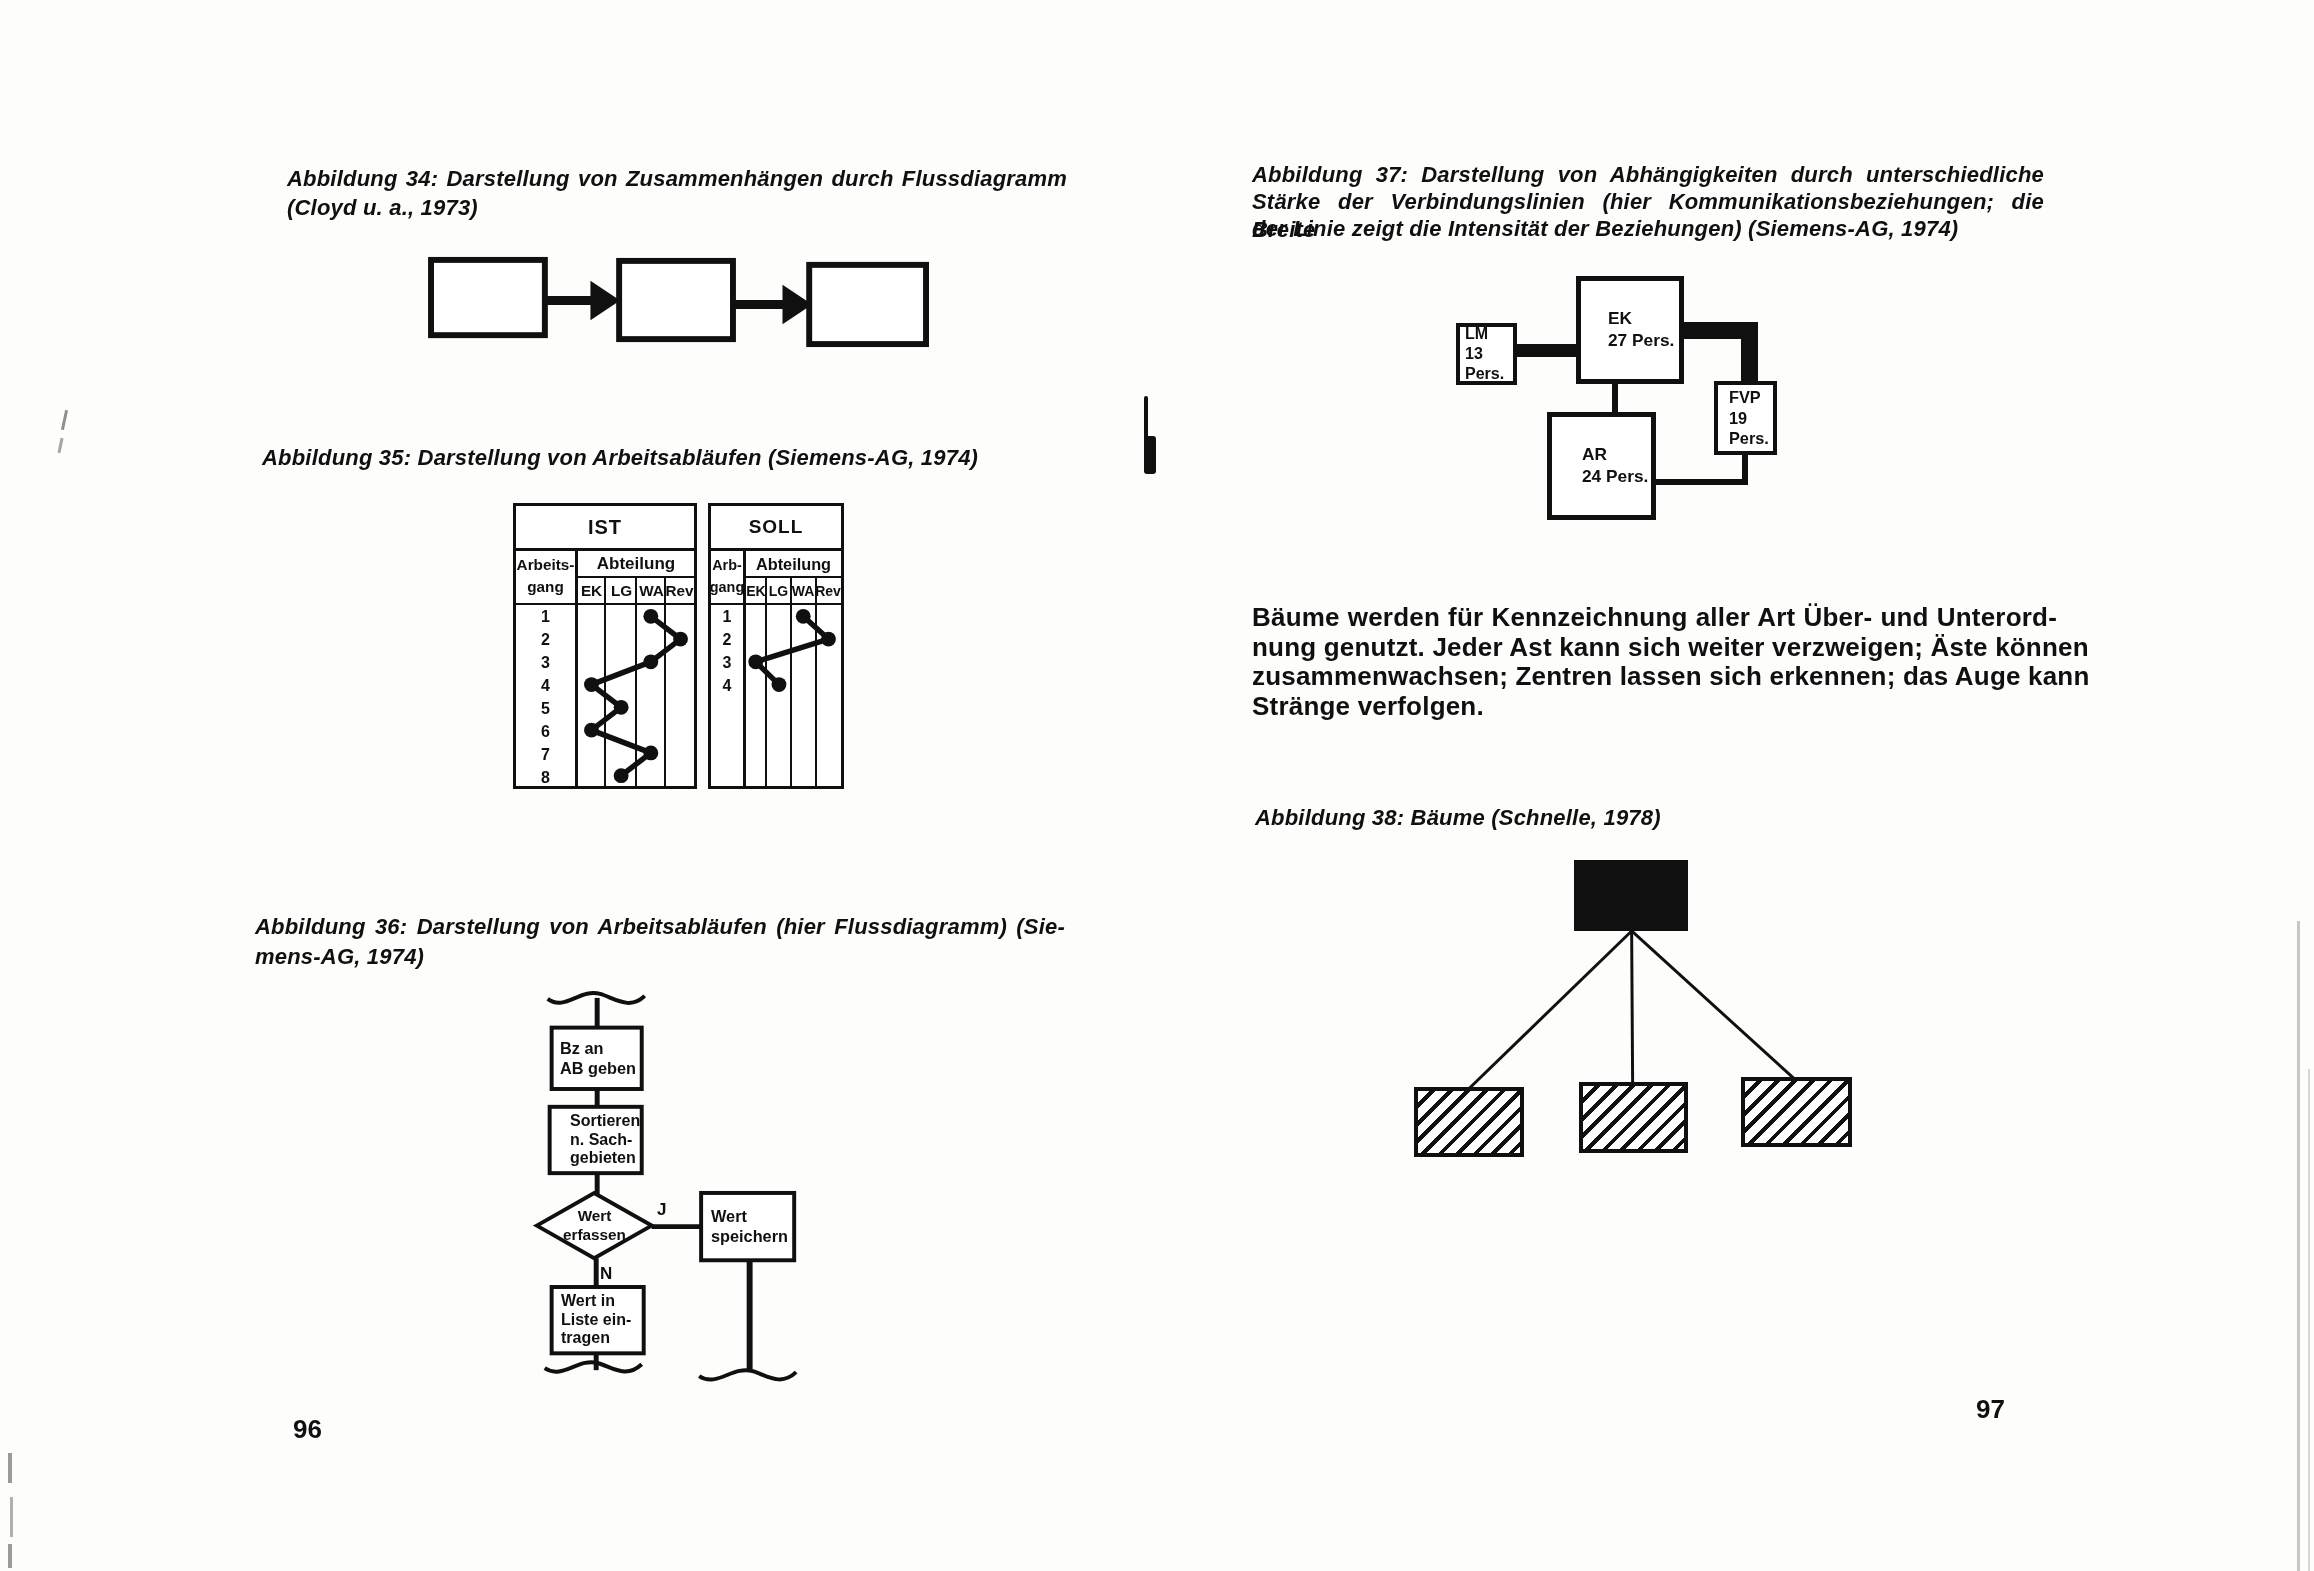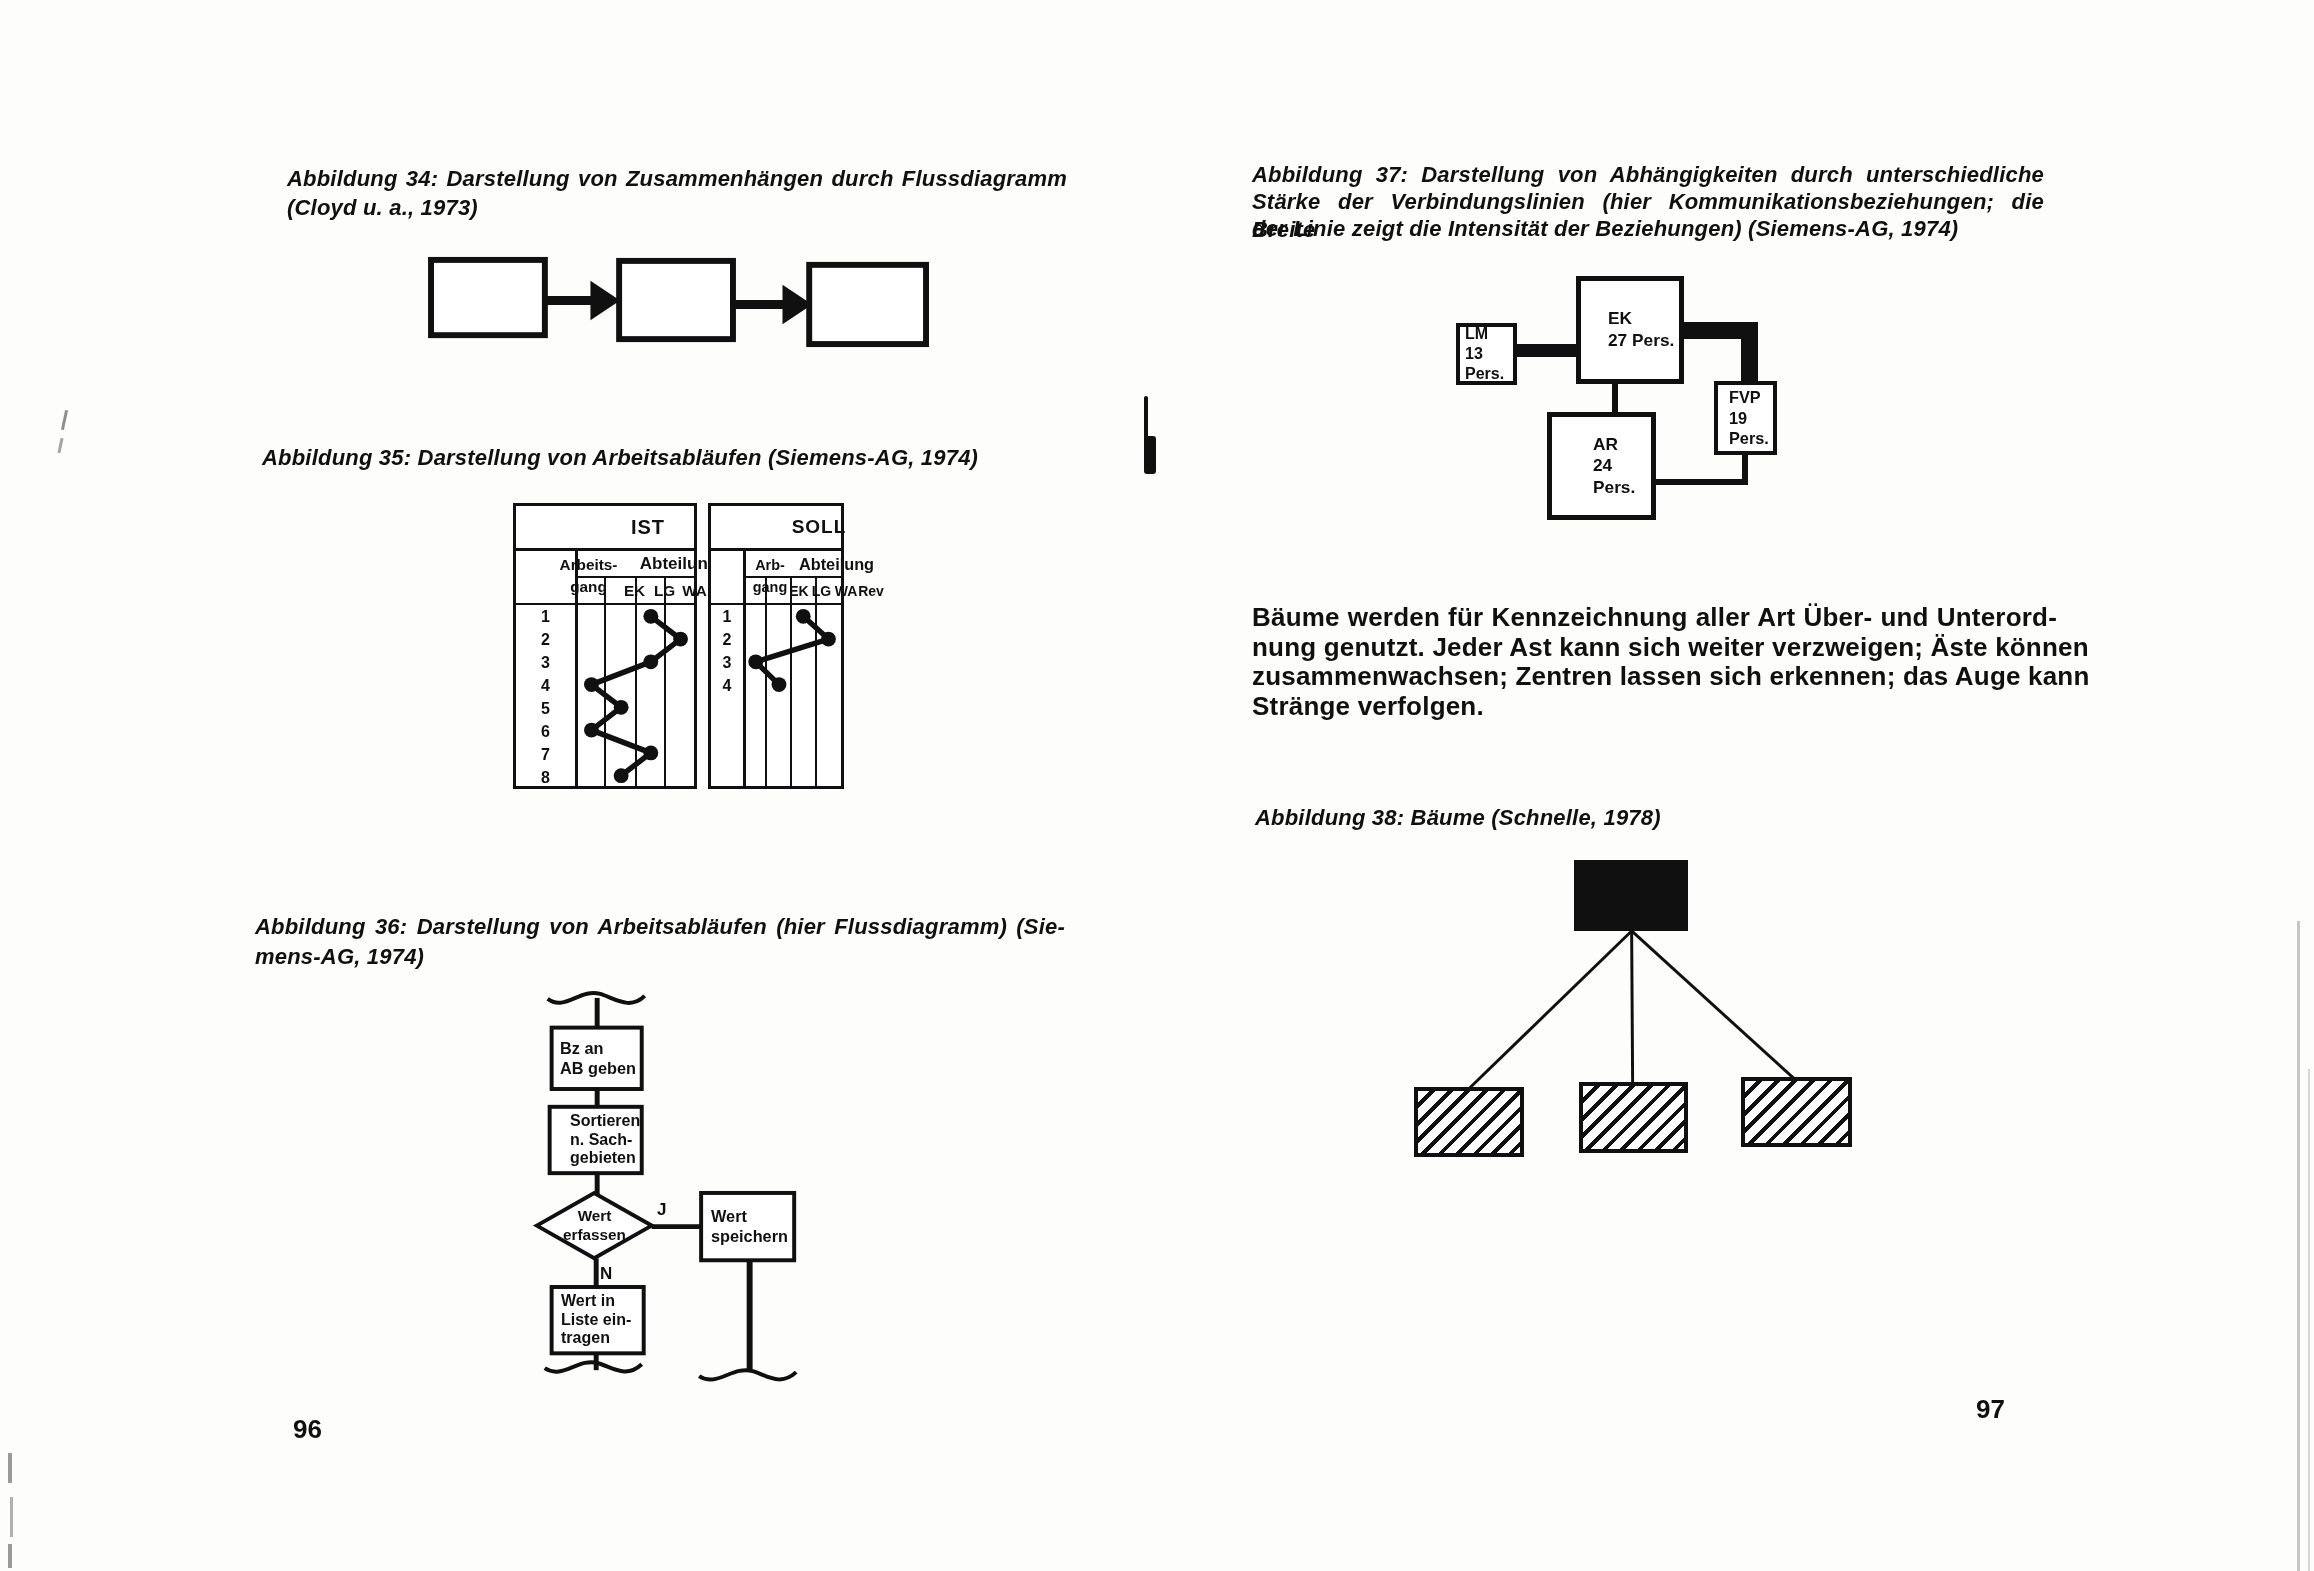--- a/index.html
+++ b/index.html
@@ -13,21 +13,21 @@
   .bodyline{font-weight:700;font-size:26px;line-height:30px;letter-spacing:0.2px;white-space:nowrap;}
   .pagenum{font-weight:700;font-size:26px;}
   .bar{background:var(--ink);position:absolute;}
   .node{position:absolute;border:5px solid var(--ink);background:#fff;display:flex;align-items:center;}
   .node span{font-weight:700;white-space:pre-line;line-height:1.25;}
   .flowtxt{position:absolute;display:flex;align-items:center;font-weight:700;
            white-space:pre-line;line-height:1.18;font-size:16.3px;}
   .ctr{justify-content:center;text-align:center;}
   .tbl{position:absolute;border:3px solid var(--ink);background:#fff;}
   .tline{position:absolute;background:var(--ink);}
-  .tt{position:absolute;display:flex;align-items:center;justify-content:center;font-weight:700;margin-left:43px;}
+  .tt{position:absolute;display:flex;align-items:center;justify-content:center;font-weight:700;}
   .numgrid{position:absolute;display:grid;}
   .numgrid div{display:flex;align-items:center;justify-content:center;font-weight:700;font-size:16px;}
   .hatch{position:absolute;border:4px solid var(--ink);
          background:repeating-linear-gradient(135deg,#fff 0 8.4px,var(--ink) 8.4px 12.4px);}
   svg{position:absolute;pointer-events:none;}
 </style>
 </head>
 <body>
 
 <div class="sheet">
@@ -175,21 +175,21 @@
   </div>
   <div class="node" style="left:1576px;top:276px;width:108px;height:108px;">
     <span style="padding-left:27px;font-size:17.3px;">EK
 27 Pers.</span>
   </div>
   <div class="node" style="left:1714px;top:381px;width:63px;height:74px;border-width:4px;">
     <span style="padding-left:11px;font-size:16.3px;">FVP
 19 Pers.</span>
   </div>
   <div class="node" style="left:1547px;top:412px;width:109px;height:108px;">
-    <span style="padding-left:41px;font-size:17.3px;">AR
+    <span style="padding-left:30px;font-size:17.3px;">AR
 24 Pers.</span>
   </div>
 
   <div class="abs bodyline jl" style="left:1252px;top:632px;width:805px;">nung genutzt. Jeder Ast kann sich weiter verzweigen; Äste können</div>
   <div class="abs bodyline jl" style="left:1252px;top:602px;width:805px;">Bäume werden für Kennzeichnung aller Art Über- und Unterord-</div>
   <div class="abs bodyline jl" style="left:1252px;top:661px;width:805px;">zusammenwachsen; Zentren lassen sich erkennen; das Auge kann</div>
   <div class="abs bodyline" style="left:1252px;top:691px;">Stränge verfolgen.</div>
 
   <div class="abs cap" style="left:1255px;top:804px;">Abbildung 38: Bäume (Schnelle, 1978)</div>
 

